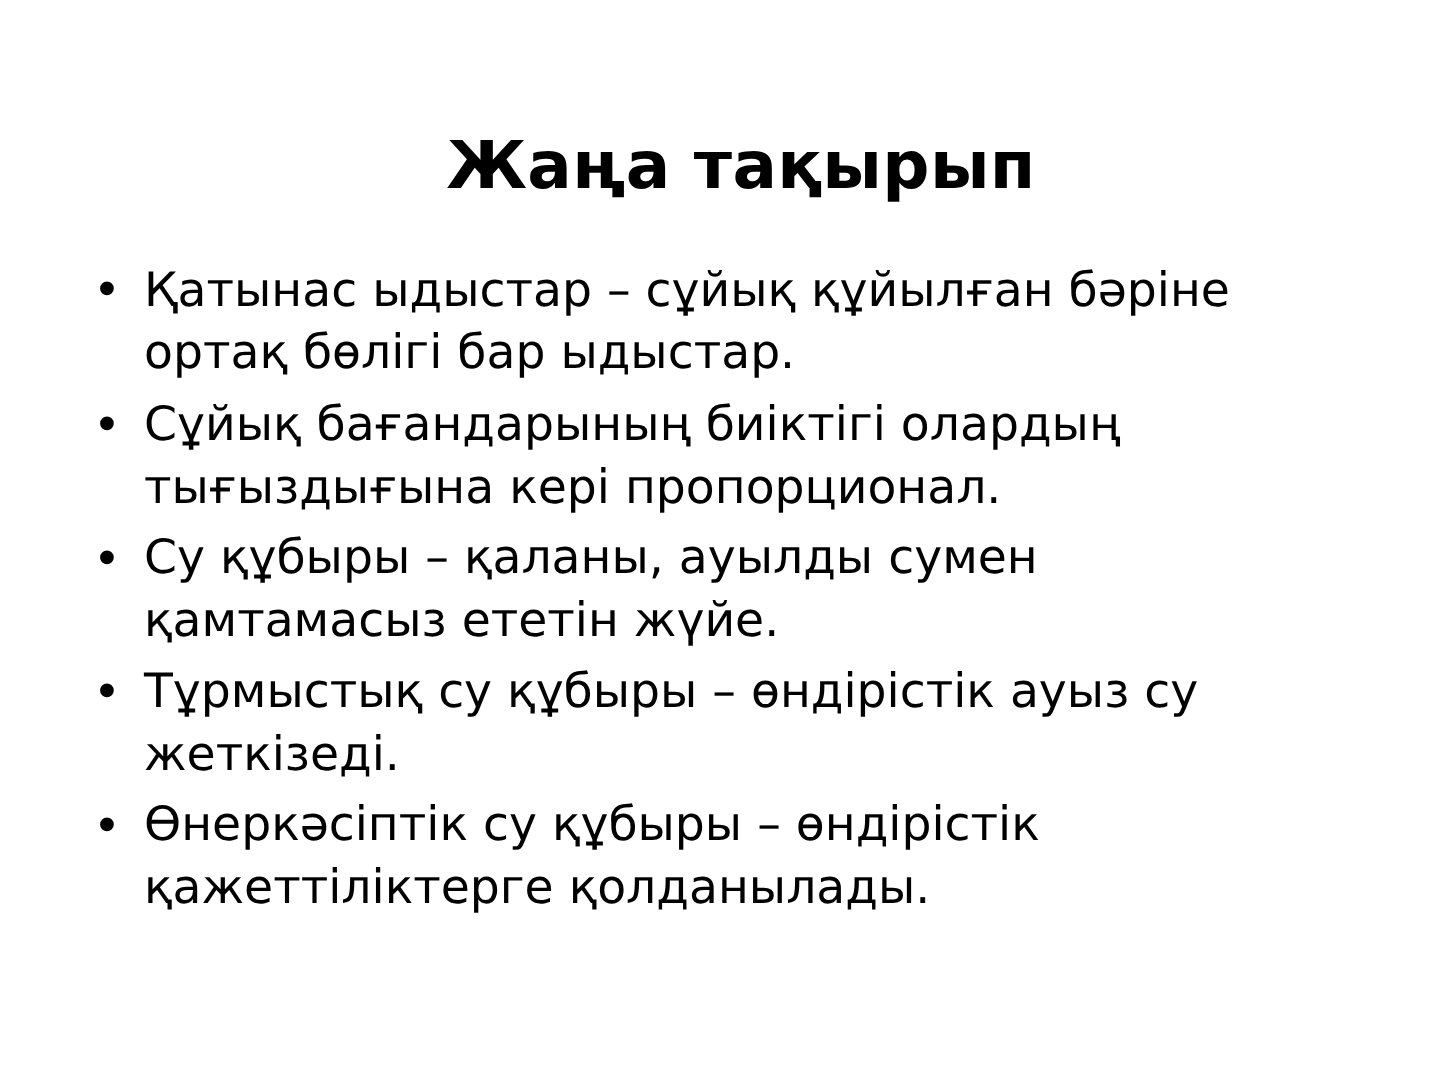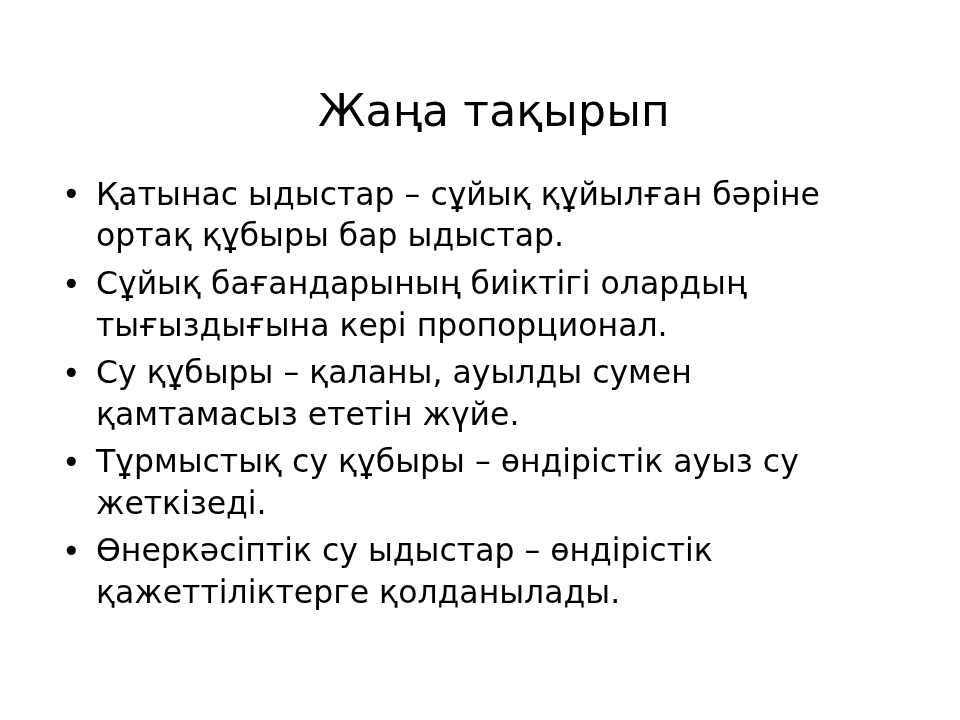--- a/index.html
+++ b/index.html
@@ -16,21 +16,21 @@
   }
   .slide {
     width: 960px;
     height: 720px;
     position: relative;
     box-sizing: border-box;
   }
   .slide-title {
     text-align: center;
     font-size: 44px;
-    font-weight: 400;
+    font-weight: 700;
     line-height: 1.1;
     padding-top: 58px;
     letter-spacing: 0.2px;
     padding-left: 28px;
   }
   .bullet-list {
     list-style: none;
     margin: 0;
     padding: 0;
     margin-top: 38px;
@@ -57,32 +57,32 @@
 </style>
 </head>
 <body style="background: rgb(255, 255, 255); color: rgb(0, 0, 0);">
 
 <div class="slide">
   <h1 class="slide-title">Жаңа тақырып</h1>
 
   <ul class="bullet-list">
     <li class="bullet-item">
       <span class="dot">•</span>
-      <span class="bullet-text">Қатынас ыдыстар – сұйық құйылған бәріне ортақ құбыры бар ыдыстар.</span>
+      <span class="bullet-text">Қатынас ыдыстар – сұйық құйылған бәріне ортақ бөлігі бар ыдыстар.</span>
     </li>
     <li class="bullet-item">
       <span class="dot">•</span>
       <span class="bullet-text">Сұйық бағандарының биіктігі олардың тығыздығына кері пропорционал.</span>
     </li>
     <li class="bullet-item">
       <span class="dot">•</span>
       <span class="bullet-text">Су құбыры – қаланы, ауылды сумен қамтамасыз ететін жүйе.</span>
     </li>
     <li class="bullet-item">
       <span class="dot">•</span>
       <span class="bullet-text">Тұрмыстық су құбыры – өндірістік ауыз су жеткізеді.</span>
     </li>
     <li class="bullet-item">
       <span class="dot">•</span>
-      <span class="bullet-text">Өнеркәсіптік су ыдыстар – өндірістік қажеттіліктерге қолданылады.</span>
+      <span class="bullet-text">Өнеркәсіптік су құбыры – өндірістік қажеттіліктерге қолданылады.</span>
     </li>
   </ul>
 </div>
 
 </body></html>

